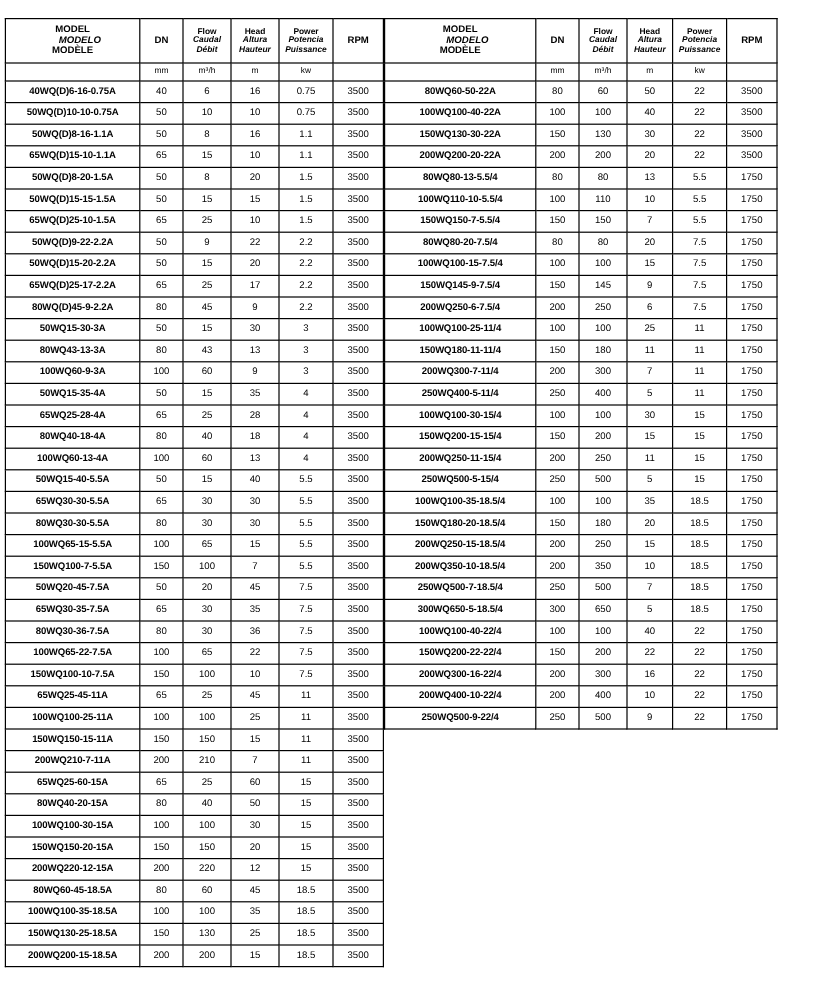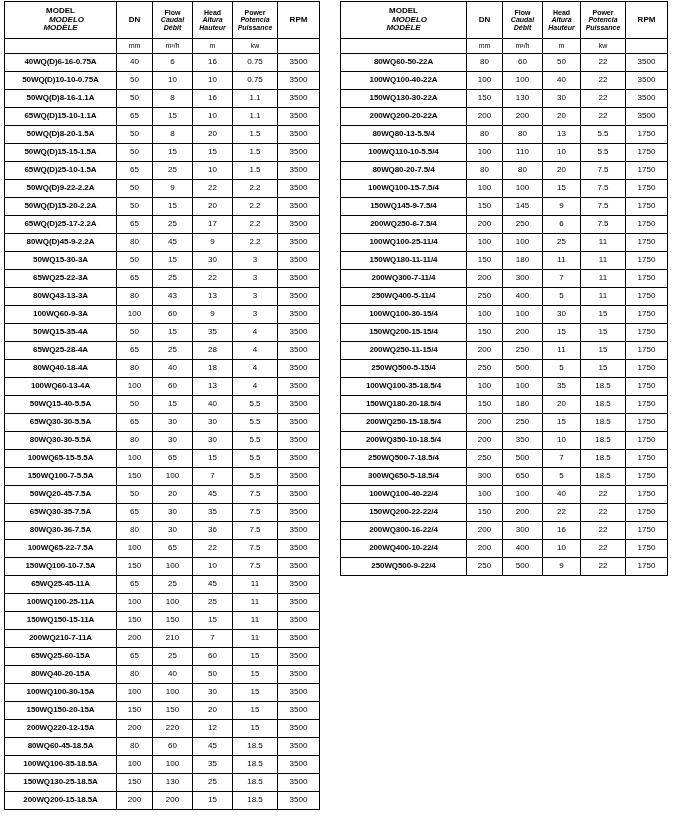--- a/index.html
+++ b/index.html
@@ -9,22 +9,22 @@
   }
   body {
     width: 679px;
     height: 837px;
     font-family: "Liberation Sans", sans-serif;
     position: relative;
     overflow: hidden;
   }
   .page {
     display: flex;
-    gap: 20px;
-    padding: 1px 4px 0 4px;
+    gap: 0;
+    padding: 15px 4px 0 4px;
     box-sizing: border-box;
     width: 679px;
   }
   .col {
     flex: 0 0 auto;
   }
   table.spec {
     border-collapse: collapse;
     table-layout: fixed;
     background: #fff;
@@ -46,21 +46,21 @@
     font-weight: bold;
     padding: 1px 1px;
   }
   thead tr.h2 td {
     height: 14px;
     font-size: 7px;
     font-weight: normal;
   }
   .hl1 { font-weight: bold; font-size: 8px; display: block; }
   .hl2 { font-weight: bold; font-style: italic; font-size: 8px; display: block; margin-left: 12px; }
-  .hl3 { font-weight: bold; font-style: italic; font-size: 8px; display: block; }
+  .hl3 { font-weight: bold; font-size: 8px; display: block; }
   .hsub { font-size: 7px; display: block; font-weight: bold; }
   .hsub-i { font-size: 7px; display: block; font-weight: bold; font-style: italic; }
   td.model {
     font-weight: bold;
     font-size: 8.3px;
     letter-spacing: -0.1px;
   }
   
   .cA col.c0 { width: 112px; }
   .cA col.c1 { width: 36px; }
@@ -237,28 +237,20 @@
           </tr>
           <tr>
             <td class="model">50WQ15-30-3A</td>
             <td>50</td>
             <td>15</td>
             <td>30</td>
             <td>3</td>
             <td>3500</td>
           </tr>
           <tr>
-            <td class="model">65WQ25-22-3A</td>
-            <td>65</td>
-            <td>25</td>
-            <td>22</td>
-            <td>3</td>
-            <td>3500</td>
-          </tr>
-          <tr>
             <td class="model">80WQ43-13-3A</td>
             <td>80</td>
             <td>43</td>
             <td>13</td>
             <td>3</td>
             <td>3500</td>
           </tr>
           <tr>
             <td class="model">100WQ60-9-3A</td>
             <td>100</td>
@@ -578,20 +570,28 @@
           </tr>
           <tr>
             <td class="model">100WQ110-10-5.5/4</td>
             <td>100</td>
             <td>110</td>
             <td>10</td>
             <td>5.5</td>
             <td>1750</td>
           </tr>
           <tr>
+            <td class="model">150WQ150-7-5.5/4</td>
+            <td>150</td>
+            <td>150</td>
+            <td>7</td>
+            <td>5.5</td>
+            <td>1750</td>
+          </tr>
+          <tr>
             <td class="model">80WQ80-20-7.5/4</td>
             <td>80</td>
             <td>80</td>
             <td>20</td>
             <td>7.5</td>
             <td>1750</td>
           </tr>
           <tr>
             <td class="model">100WQ100-15-7.5/4</td>
             <td>100</td>

